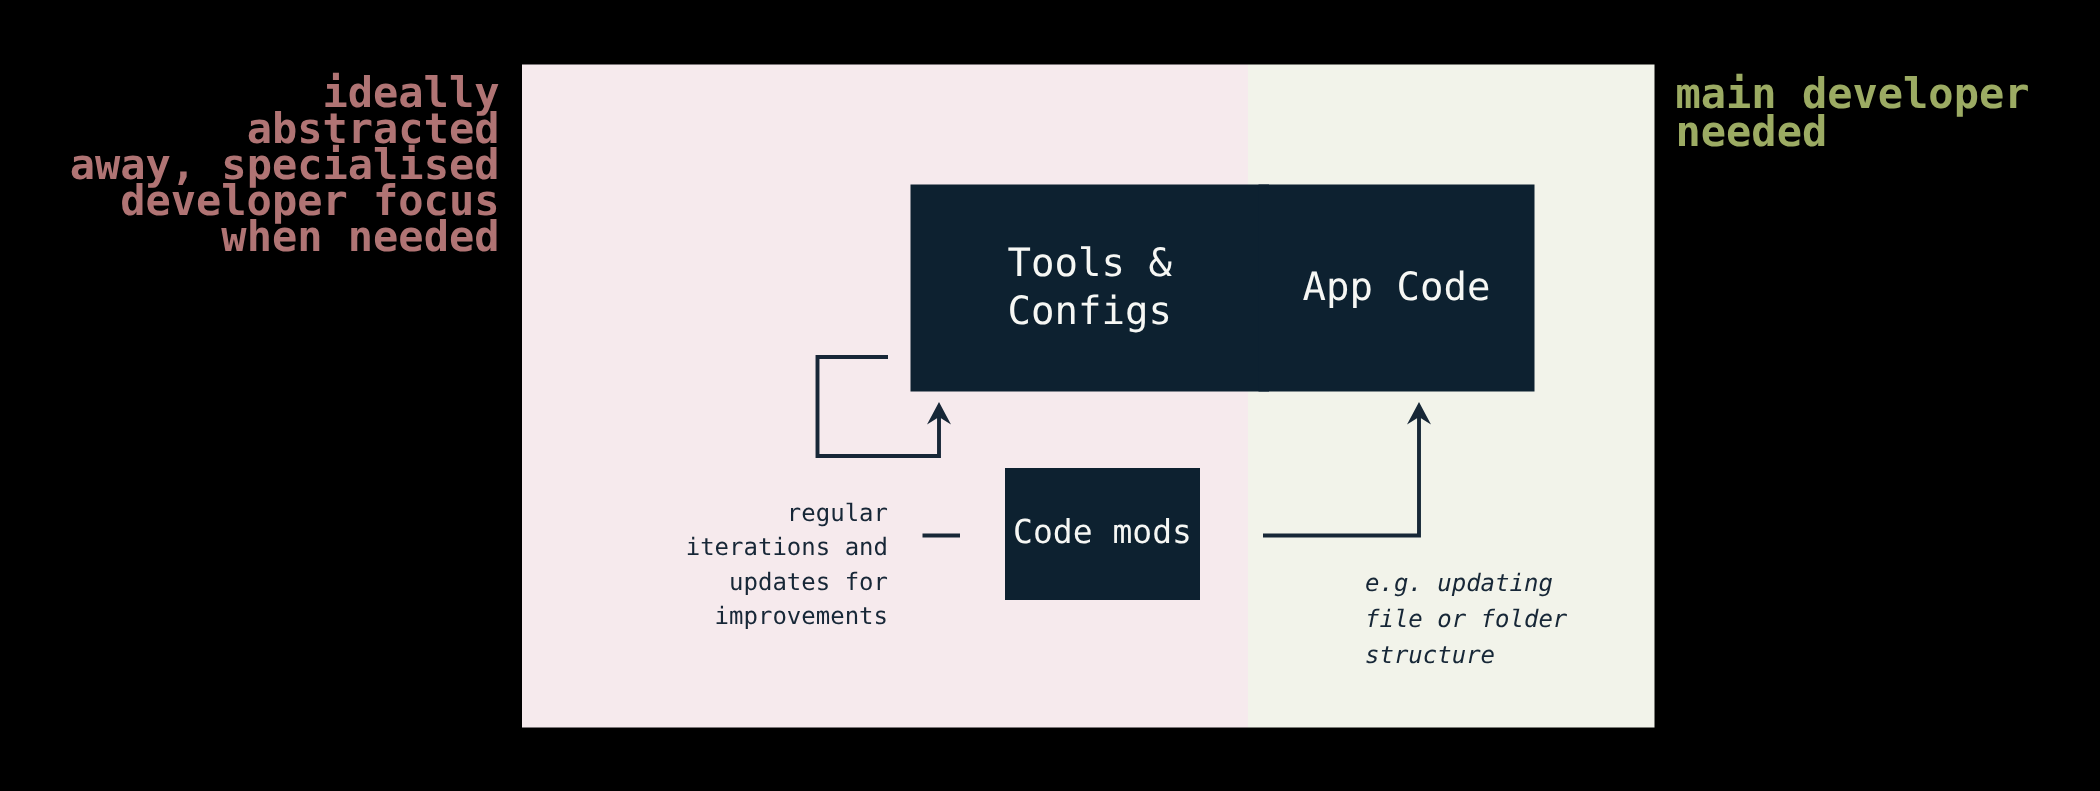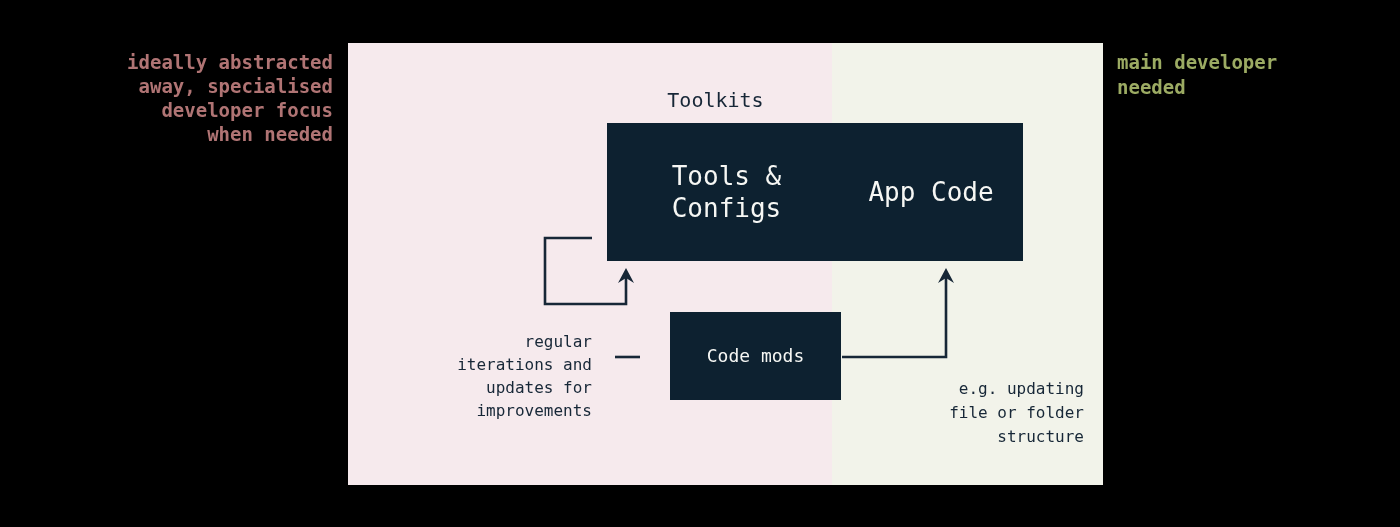--- a/index.html
+++ b/index.html
@@ -19,21 +19,21 @@
     position: absolute;
     top: 43px;
     height: 442px;
   }
   .panel.pink  { left: 348px; width: 484px; background: var(--panel-pink, #f6eaed); }
   .panel.cream { left: 832px; width: 271px; background: var(--panel-cream, #f2f3ea); }
 
   .annotation {
     position: absolute;
     top: 50px;
-    font-size: 19px;
+    font-size: 28px;
     font-weight: bold;
     line-height: 24px;
     white-space: pre-line;
   }
   .annotation.left {
     left: 40px;
     width: 293px;
     text-align: right;
     color: var(--annotation-rose, #b07474);
   }
@@ -62,41 +62,42 @@
     background: var(--box-navy, #0d2130);
     color: var(--box-text, #f6f7f4);
     display: flex;
     align-items: center;
     justify-content: center;
     text-align: center;
     white-space: pre-line;
   }
   .box.tools    { left: 607px; top: 123px; width: 239px; height: 138px; font-size: 26px; line-height: 32px; }
   .box.appcode  { left: 839px; top: 123px; width: 184px; height: 138px; font-size: 26px; line-height: 32px; }
-  .box.codemods { left: 670px; top: 312px; width: 171px; height:  88px; font-size: 18px; line-height: 26px; }
+  .box.codemods { left: 670px; top: 312px; width: 130px; height:  88px; font-size: 22px; line-height: 26px; }
 
   .caption {
     position: absolute;
     font-size: 16px;
     color: var(--ink, #172737);
     white-space: pre-line;
   }
   .caption.iterations {
     left: 372px;
     top: 330px;
     width: 220px;
     text-align: right;
     line-height: 23px;
   }
   .caption.updating {
-    left: 864px;
+    left: 910px;
     top: 377px;
     width: 220px;
-    text-align: right;
+    text-align: left;
     line-height: 24px;
+    font-style: italic;
   }
 
   svg.connectors {
     position: absolute;
     left: 0;
     top: 0;
     pointer-events: none;
   }
   svg.connectors .stroke {
     fill: none;
@@ -116,21 +117,20 @@
   <div class="panel pink"></div>
   <div class="panel cream"></div>
 
   <div class="annotation left">ideally abstracted
 away, specialised
 developer focus
 when needed</div>
   <div class="annotation right">main developer
 needed</div>
 
-  <div class="panel-label toolkits">Toolkits</div>
 
   <div class="box tools">
     <span>Tools &amp;
 Configs</span>
   </div>
   <div class="box appcode">
     <span>App Code</span>
   </div>
   <div class="box codemods">
     <span>Code mods</span>

